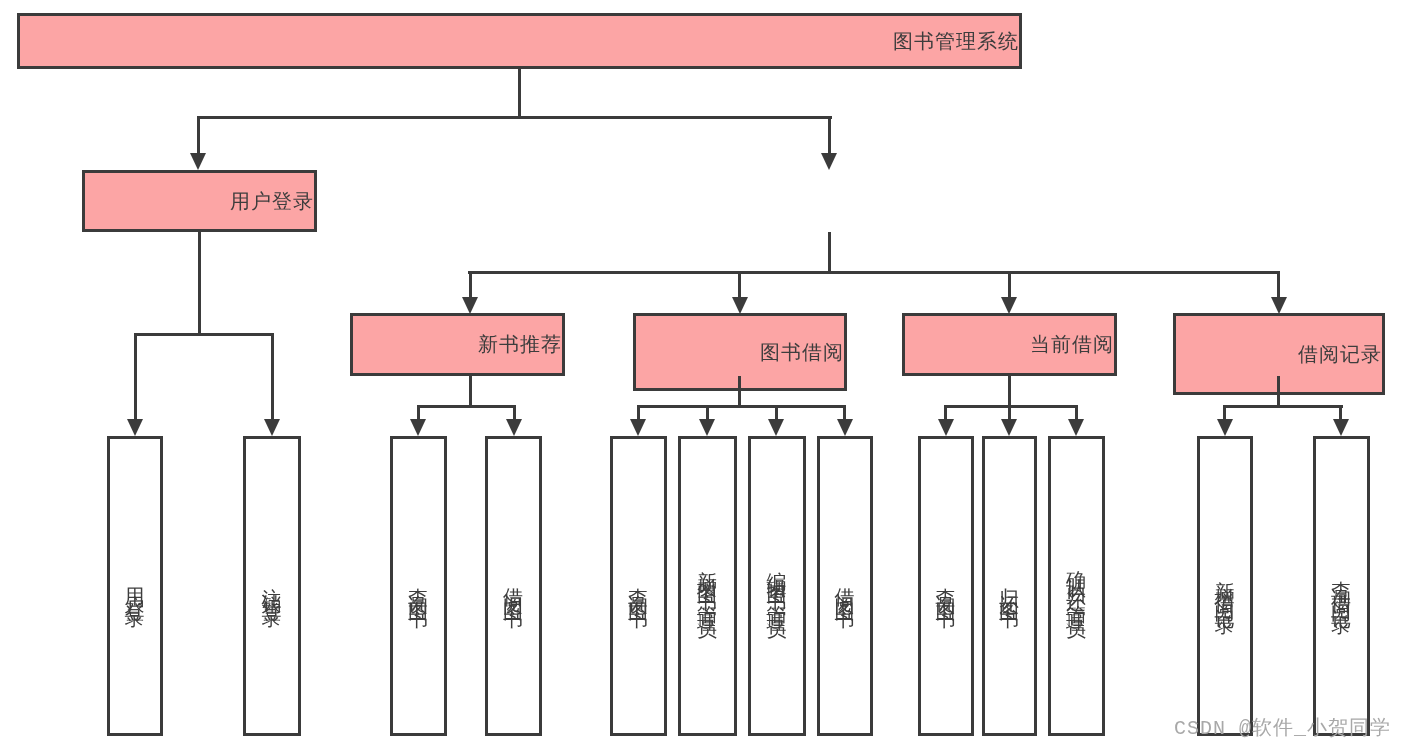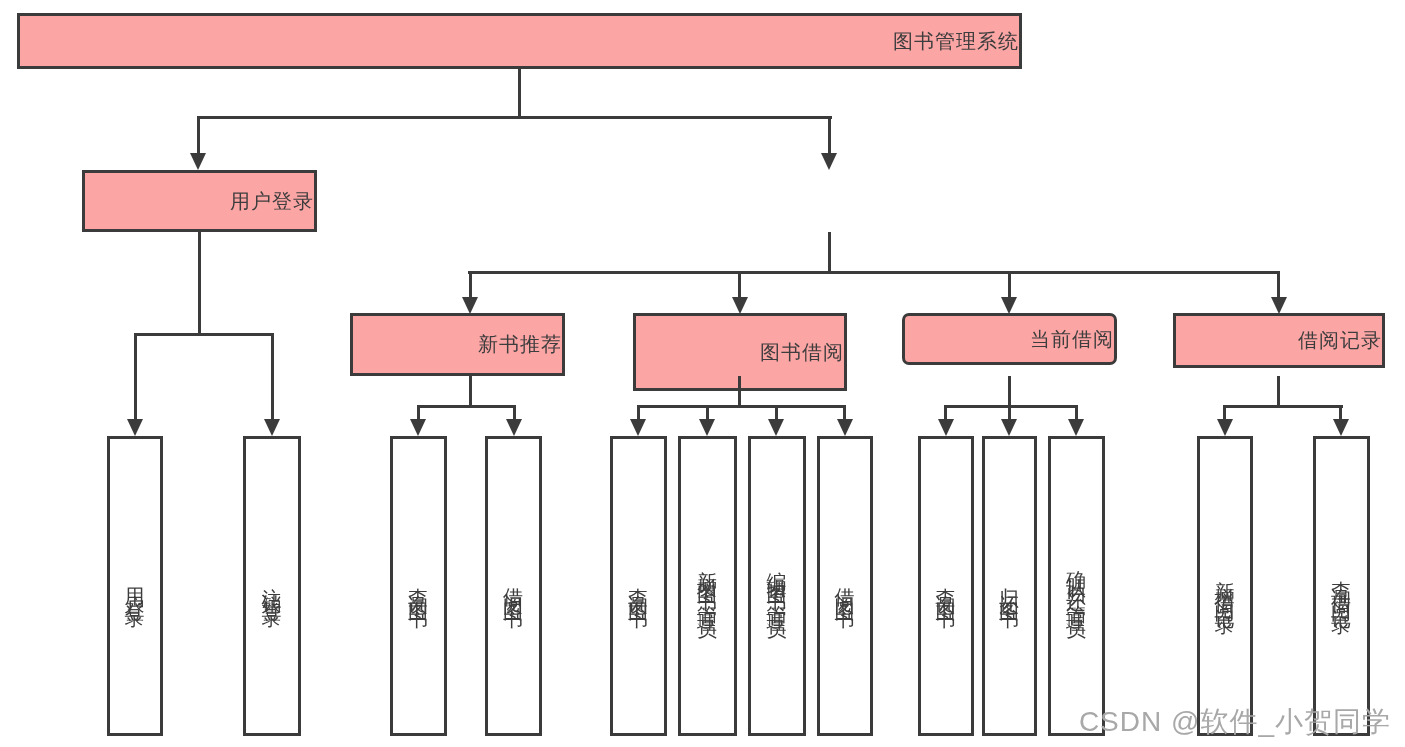--- a/index.html
+++ b/index.html
@@ -22,22 +22,22 @@
       border-left:8px solid transparent;border-right:8px solid transparent;
       border-top:17px solid var(--line);}
   .box{position:absolute;box-sizing:border-box;border:3px solid var(--line);
       background:#fca5a5;display:flex;align-items:center;justify-content:flex-end;
       color:var(--text);font-size:20px;letter-spacing:1px;}
   .vbox{position:absolute;box-sizing:border-box;border:3px solid var(--line);
       background:#fff;display:flex;align-items:center;justify-content:center;
       color:var(--text);font-size:20px;}
   .vbox .vtext{writing-mode:vertical-rl;text-orientation:mixed;
       letter-spacing:7px;line-height:1;white-space:nowrap;}
-  .watermark{position:absolute;right:14px;bottom:6px;font-size:28px;
-      color:var(--wm);letter-spacing:1px;z-index:5;}
+  .watermark{position:absolute;right:14px;bottom:6px;font-size:20px;
+      color:var(--wm);letter-spacing:1px;z-index:5;font-family:Liberation Mono, monospace;}
 </style>
 </head>
 <body>
 
 <div class="stage">
 
   <div class="box" style="left:17px;top:13px;width:1005px;height:56px;">
     <span>图书管理系统</span>
   </div>
 
@@ -76,24 +76,24 @@
   <div class="ah" style="left:1001px;top:297px;"></div>
   <div class="vl" style="left:1277px;top:271px;height:28px;"></div>
   <div class="ah" style="left:1271px;top:297px;"></div>
 
   <div class="box" style="left:350px;top:313px;width:215px;height:63px;">
     <span>新书推荐</span>
   </div>
   <div class="box" style="left:633px;top:313px;width:214px;height:78px;">
     <span>图书借阅</span>
   </div>
-  <div class="box" style="left:902px;top:313px;width:215px;height:52px;border-radius:7px;">
+  <div class="box" style="left:902px;top:313px;width:215px;height:63px;">
     <span>当前借阅</span>
   </div>
-  <div class="box" style="left:1173px;top:313px;width:212px;height:55px;">
+  <div class="box" style="left:1173px;top:313px;width:212px;height:82px;">
     <span>借阅记录</span>
   </div>
 
   <div class="vl" style="left:469px;top:376px;height:31px;"></div>
   <div class="hl" style="left:417px;top:405px;width:99px;"></div>
   <div class="vl" style="left:417px;top:405px;height:17px;"></div>
   <div class="ah" style="left:410px;top:419px;"></div>
   <div class="vl" style="left:513px;top:405px;height:17px;"></div>
   <div class="ah" style="left:506px;top:419px;"></div>
 

